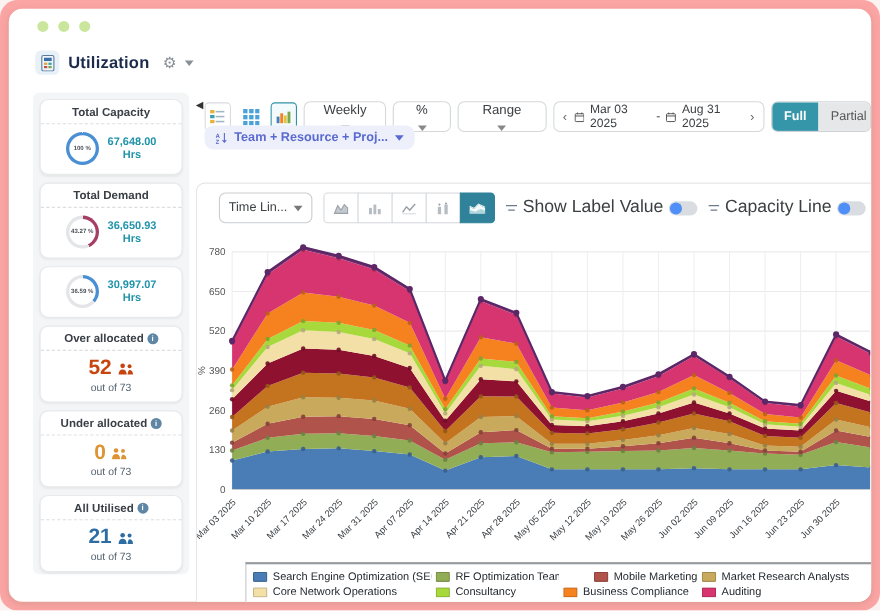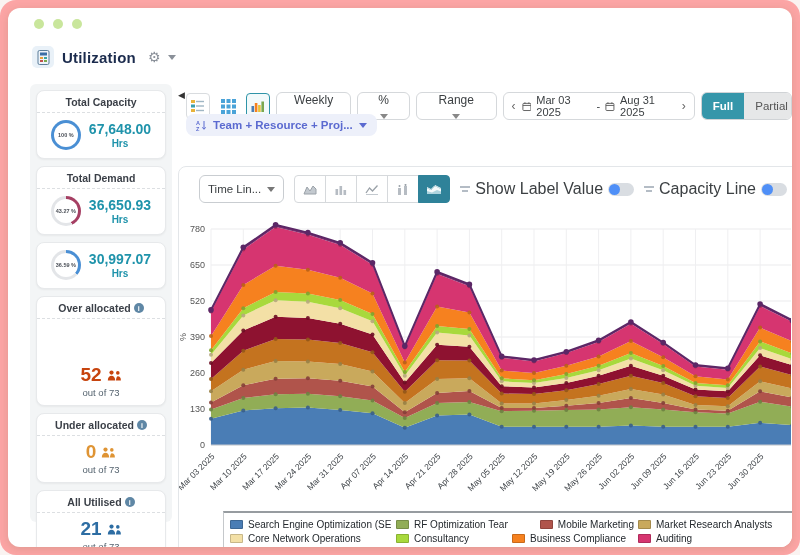--- a/index.html
+++ b/index.html
@@ -18,21 +18,21 @@
   
   .sidebar{position:absolute;left:22px;top:76px;width:142px;height:438px;background:#f3f5f6;border-radius:6px;padding:6px;box-sizing:border-box;display:flex;flex-direction:column;gap:7px;}
   .card{background:#fff;border:1px solid #e7e9eb;border-radius:8px;box-shadow:0 1px 2px rgba(0,0,0,.05);}
   .card-h{display:flex;align-items:center;justify-content:center;gap:3px;padding:5px 2px 4px;font-size:10.5px;font-weight:700;color:#3a3f47;border-bottom:1px dashed #dcdfe2;}
   .info{width:10px;height:10px;border-radius:50%;background:#5f87a5;color:#fff;font-size:7px;font-weight:700;display:inline-flex;align-items:center;justify-content:center;line-height:1;}
   .ring-body{display:flex;align-items:center;justify-content:center;gap:8px;padding:7px 2px 8px;}
   .ring{width:30px;height:30px;border-radius:50%;position:relative;flex:none;}
   .ring::before{content:"";position:absolute;inset:3px;background:#fff;border-radius:50%;}
   .ring span{position:absolute;inset:0;display:flex;align-items:center;justify-content:center;font-size:5.5px;font-weight:700;color:#4a4f57;z-index:1;}
   .rv{text-align:center;}
-  .rv .val{font-size:14px;font-weight:700;color:#1f93ab;}
+  .rv .val{font-size:10px;font-weight:700;color:#1f93ab;}
   .rv .unit{font-size:10px;font-weight:700;color:#1f93ab;margin-top:1px;}
   .cnt-body{text-align:center;padding:5px 2px 7px;}
   .cnt-line{display:flex;align-items:center;justify-content:center;gap:5px;font-size:19px;font-weight:800;}
   .cnt-sub{font-size:9.5px;color:#55636f;margin-top:1px;}
   
   .main{position:absolute;left:170px;top:76px;width:614px;height:463px;overflow:hidden;}
   .collapse{position:absolute;left:0;top:6px;font-size:9px;color:#333;}
   .tbar{position:absolute;left:8px;top:8px;display:flex;align-items:center;gap:6px;}
   .viewbtn{width:24px;height:24px;border-radius:4px;display:flex;align-items:center;justify-content:center;border:1px solid transparent;}
   .viewbtn.boxed{border-color:#d9dcdf;background:#fff;}
@@ -133,21 +133,21 @@
               <div class="unit">Hrs</div>
             </div>
           </div>
         </div>
         <div class="card">
           <div class="card-h">
             <span>Over allocated</span>
             <span class="info">i</span>
           </div>
           <div class="cnt-body">
-            <div class="cnt-line" style="color: rgb(199, 68, 14); margin-top: 40px;">
+            <div class="cnt-line" style="color: rgb(199, 68, 14);">
               <span>52</span>
               <svg width="15" height="11" viewBox="0 0 15 11">
                 <g fill="#c7440e">
                   <circle cx="4.5" cy="2.6" r="2.1"></circle>
                   <path d="M0.8 10.5 C0.8 7.4 2.4 5.8 4.5 5.8 C6.6 5.8 8.2 7.4 8.2 10.5 Z"></path>
                   <circle cx="10.8" cy="2.9" r="1.8"></circle>
                   <path d="M8.9 10.5 C9.2 7.8 10 6.3 10.8 6.3 C12.6 6.3 13.9 7.7 13.9 10.5 Z"></path>
                 </g>
               </svg>
             </div>

